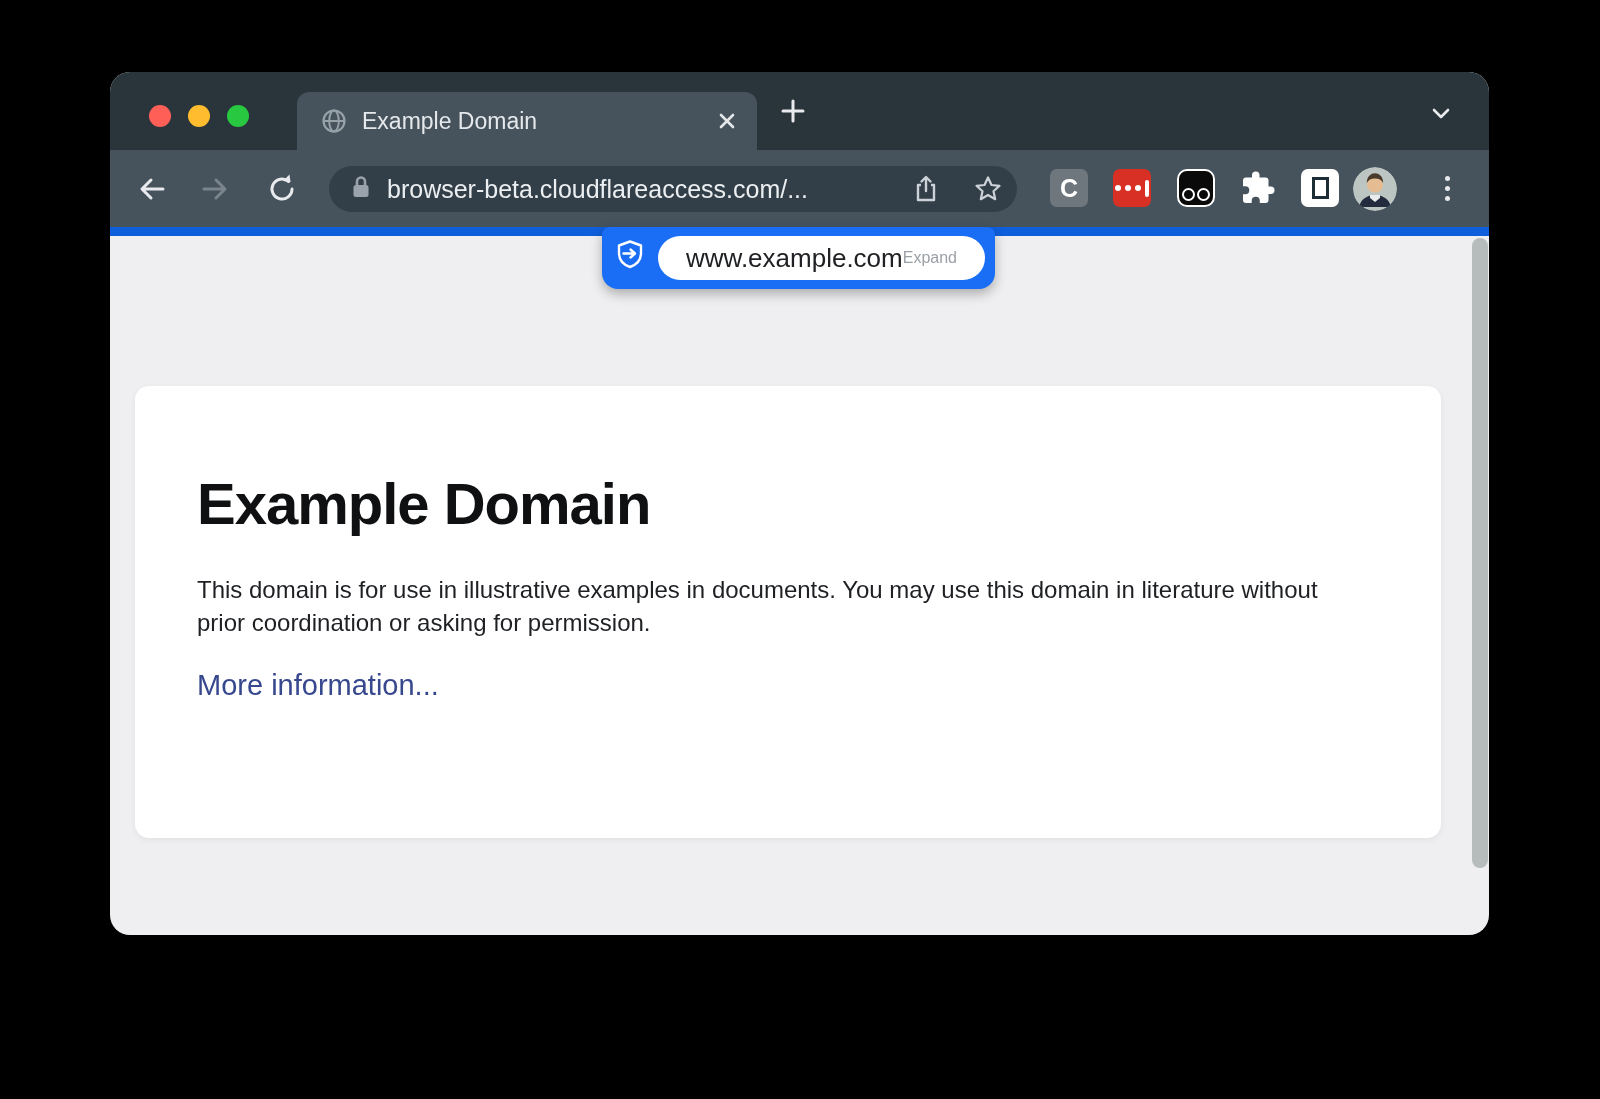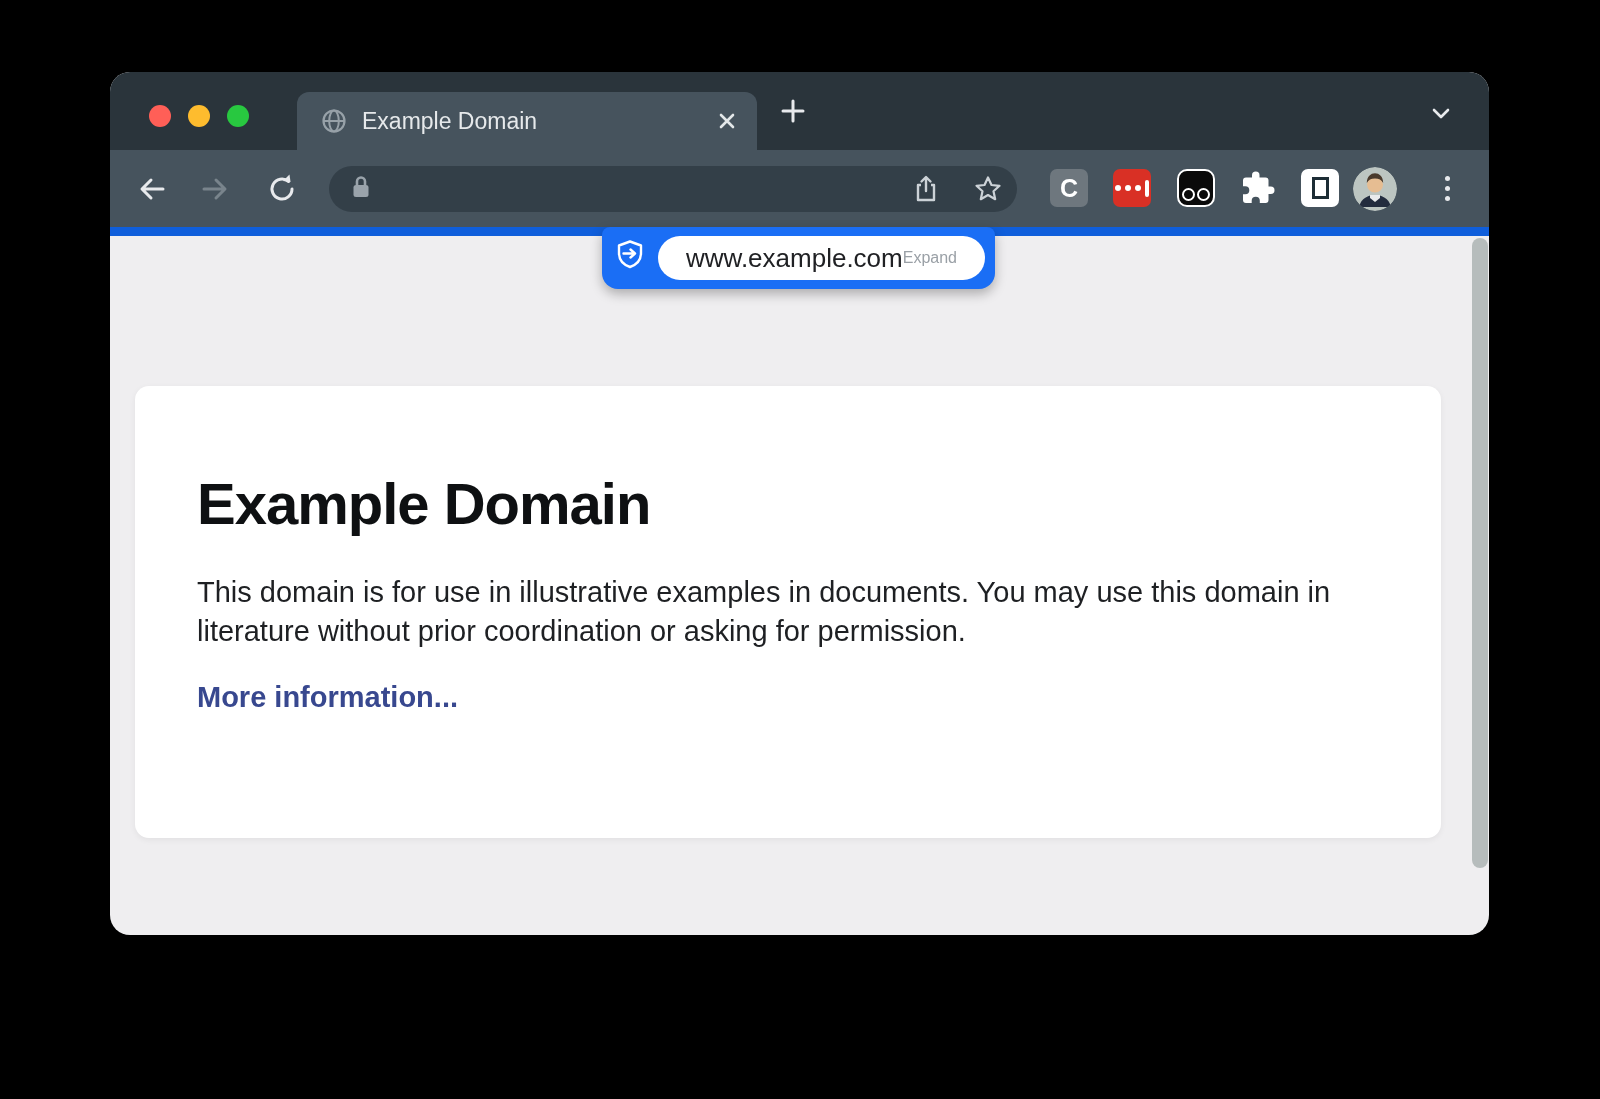--- a/index.html
+++ b/index.html
@@ -58,22 +58,22 @@
   .host-pill { margin-left:12px; width:327px; height:44px; border-radius:22px; background:#fff;
                display:flex; align-items:center; justify-content:center; }
   .host { color:#202124; font-size:26px; }
   .expand { color:#9aa0a6; font-size:16px; }
 
   
   .card { position:absolute; left:25px; top:314px; width:1306px; height:452px;
           background:#fff; border-radius:14px; box-shadow:0 2px 6px rgba(0,0,0,.06);
           padding:84px 70px 0 62px; }
   .card h1 { font-size:58px; font-weight:bold; color:#0e1012; letter-spacing:-1px; margin:0 0 36px; }
-  .card p { font-size:29px; line-height:39px; color:#1e2023; max-width:1160px; margin:16px 0 30px; }
-  .card a { font-size:29px; color:#38488f; text-decoration:none; cursor:pointer;font-weight:bold; }
+  .card p { font-size:24px; line-height:33px; color:#1e2023; max-width:1160px; margin:16px 0 30px; }
+  .card a { font-size:29px; color:#38488f; text-decoration:none; cursor:pointer; }
   .scrollthumb { position:absolute; left:1362px; top:166px; width:16px; height:630px;
                  background:#b6bcbc; border-radius:8px; }
 </style>
 </head>
 <body>
 
 <div class="win">
 
   <div class="tabstrip">
     <div class="lights" style="top:104px; transform:none; top:33px;">
@@ -129,20 +129,21 @@
       </svg>
     </span>
 
     <div class="omnibox">
       <span class="lock">
         <svg width="24" height="26" viewBox="0 0 24 26">
           <rect x="4.5" y="11" width="15" height="12" rx="2.5" fill="#9aa3ab"></rect>
           <path d="M8 11 V7.5 a4 4 0 0 1 8 0 V11" fill="none" stroke="#9aa3ab" stroke-width="2.6"></path>
         </svg>
       </span>
+      <span class="url">browser-beta.cloudflareaccess.com/...</span>
       <span class="in-box share icon-btn">
         <svg width="30" height="30" viewBox="0 0 30 30">
           <path d="M10 11 H7 V26 H23 V11 H20" fill="none" stroke="#ccd2d7" stroke-width="2.4" stroke-linejoin="round"></path>
           <path d="M15 17 V4 M10.5 7.5 L15 3 L19.5 7.5" fill="none" stroke="#ccd2d7" stroke-width="2.4" stroke-linecap="round" stroke-linejoin="round"></path>
         </svg>
       </span>
       <span class="in-box star icon-btn">
         <svg width="30" height="30" viewBox="0 0 30 30">
           <path d="M15 3.5 L18.5 11 L26.5 11.8 L20.5 17.2 L22.2 25.2 L15 21 L7.8 25.2 L9.5 17.2 L3.5 11.8 L11.5 11 Z" fill="none" stroke="#ccd2d7" stroke-width="2.2" stroke-linejoin="round"></path>
         </svg>

